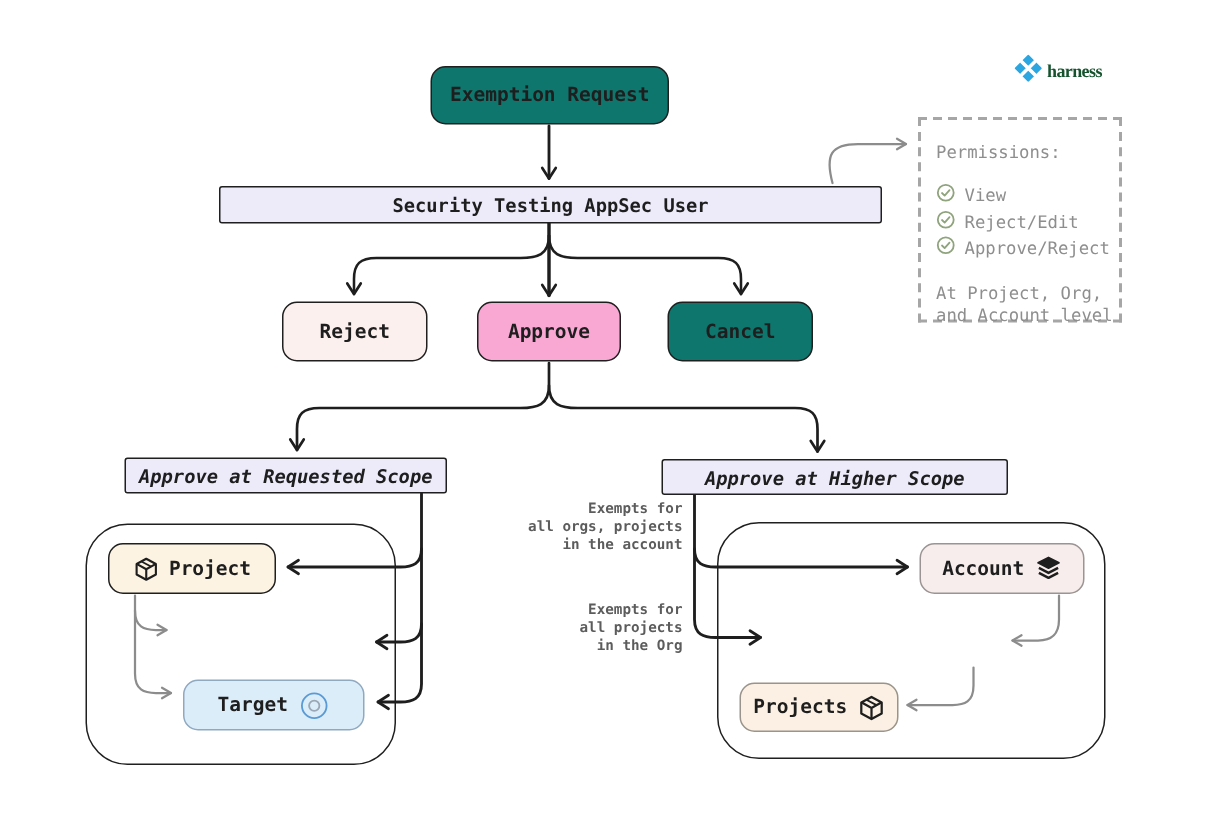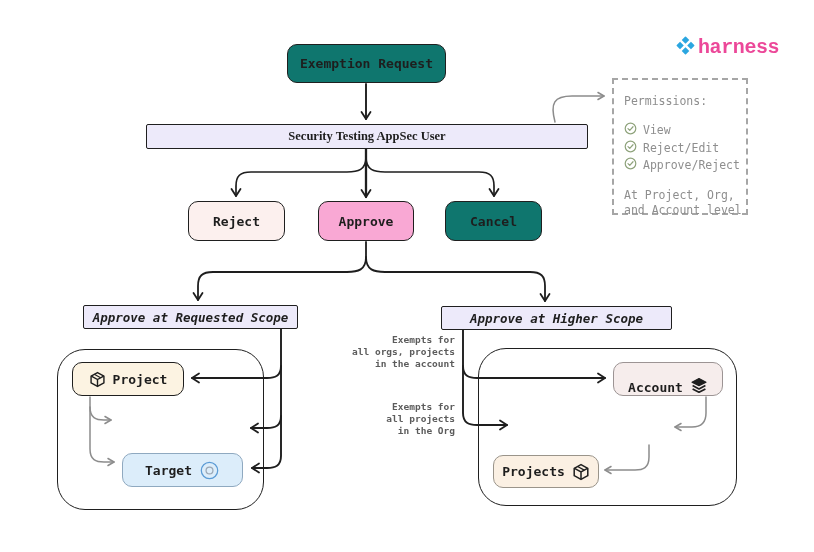--- a/index.html
+++ b/index.html
@@ -26,32 +26,32 @@
   }
   .perm-title{margin-bottom:14px;}
   .perm-item{display:flex;align-items:center;gap:6px;line-height:15.5px;}
   .perm-footer{margin-top:13px;white-space:pre-line;line-height:15px;}
   .note{
     position:absolute;width:118px;text-align:right;font-size:9.5px;line-height:11.8px;
     font-weight:700;color:#5c5c5c;white-space:pre-line;z-index:4;
   }
   .brand{position:absolute;left:676px;top:36px;display:flex;align-items:center;gap:3px;z-index:4;}
   .brand-word{
-    font-family:Liberation Mono, monospace;font-size:20px;font-weight:700;
-    color:#ec4899;letter-spacing:-0.4px;
+    font-family:Liberation Serif, serif;font-size:12px;font-weight:700;
+    color:#14532d;letter-spacing:-0.4px;
   }
   
   .f-blue{background:#0f766e;}
   .f-lav{background:#edeafa;}
   .f-red{background:#fcf0ee;}
   .f-green{background:#f9a8d4;align-items:center;}
   .f-cream{background:#fcf3e2;}
   .f-lav2{background:#eeeafa;border-color:#9d98b0;}
   .f-blue2{background:#dcedfa;border-color:#8fa9c0;}
-  .f-pink{background:#f6edec;border-color:#9c9494;align-items:flex-end;}
+  .f-pink{background:#f6edec;border-color:#9c9494;}
   .f-yellow{background:#faf7d9;border-color:#87836e;}
   .f-cream2{background:#fbf0e3;border-color:#9a948a;}
 </style>
 </head>
 <body>
 
 <div class="canvas">
 
   <div class="group" style="left:57px;top:349px;width:205px;height:159px;"></div>
   <div class="group" style="left:478px;top:348px;width:257px;height:156px;"></div>
@@ -96,21 +96,21 @@
       <path d="M649,445 L649,457 C649,468 643,470 635,470 L605,470" marker-end="url(#aG)"></path>
 
       <path d="M555,122 C550,103 554,96 572,96 L604,96" marker-end="url(#aG)"></path>
     </g>
   </svg>
 
   <div class="node f-blue" style="left:287px;top:44px;width:159px;height:39px;">
     <span>Exemption Request</span>
   </div>
 
-  <div class="node bar f-lav" style="left:146px;top:124px;width:442px;height:25px;font-family:Liberation Serif, serif;">
+  <div class="node bar f-lav" style="left:146px;top:124px;width:442px;height:25px;">
     <span>Security Testing AppSec User</span>
   </div>
 
   <div class="node f-red" style="left:188px;top:201px;width:97px;height:40px;">
     <span>Reject</span>
   </div>
   <div class="node f-green" style="left:318px;top:201px;width:96px;height:40px;">
     <span>Approve</span>
   </div>
   <div class="node f-blue" style="left:445px;top:201px;width:97px;height:40px;">

